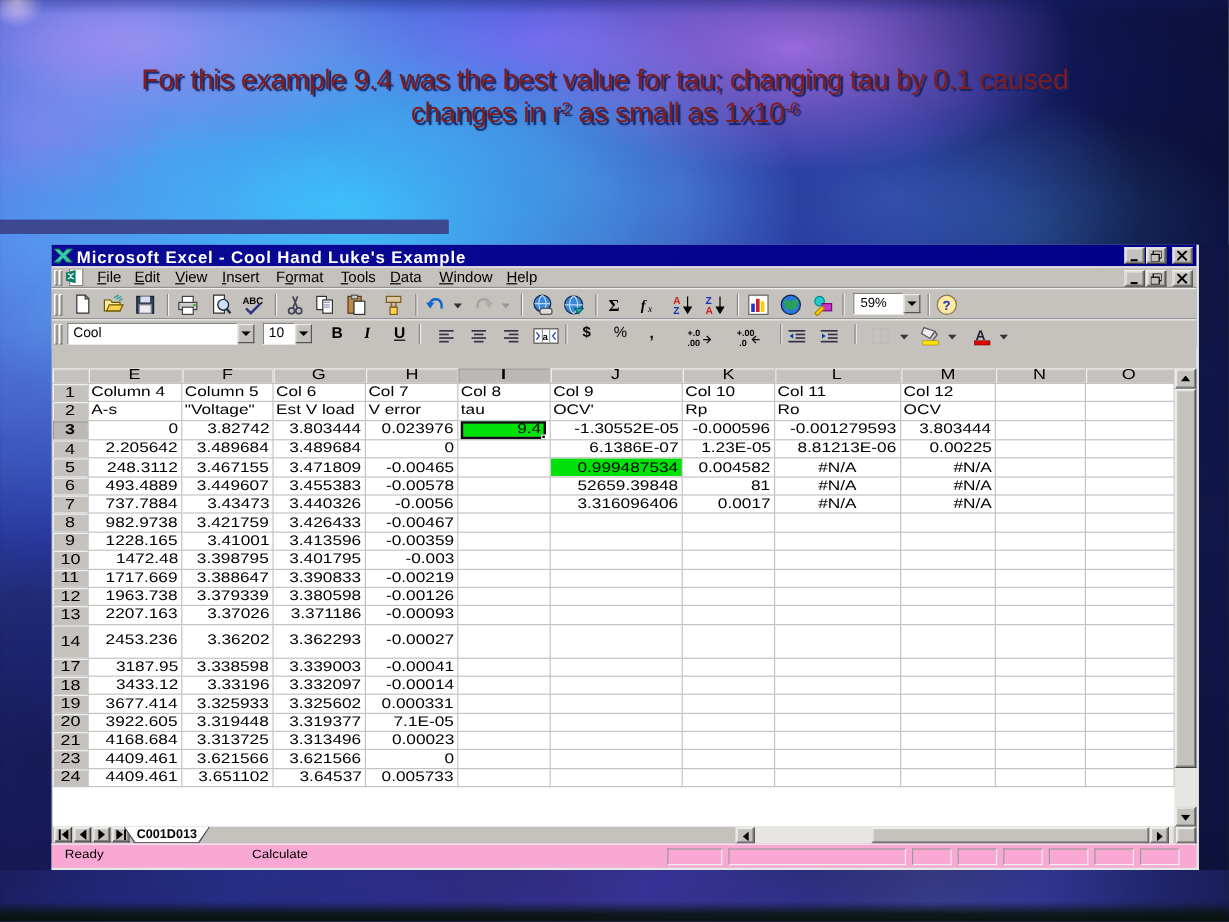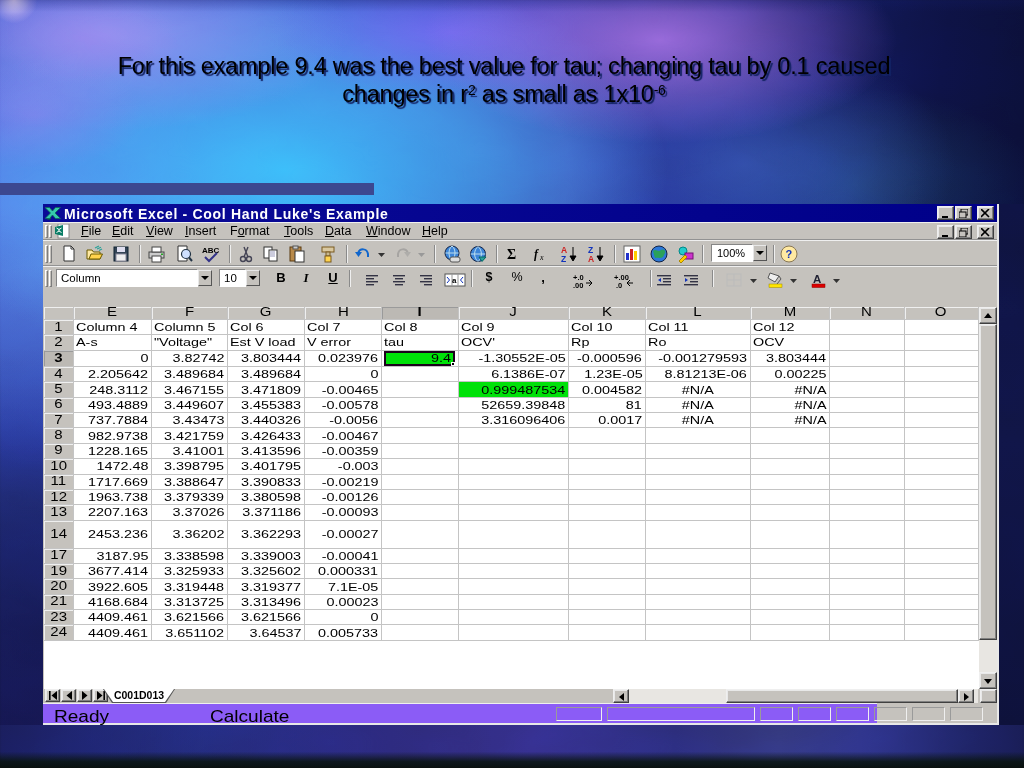--- a/index.html
+++ b/index.html
@@ -26,21 +26,21 @@
 #rstrip { position:absolute; left:999px; top:204px; width:25px; height:521px;
   background: linear-gradient(180deg, #0e1238 0%, #10143e 45%, #0d1032 100%);
 }
 #bstrip { position:absolute; left:0; top:725px; width:1024px; height:43px;
   background:
     linear-gradient(180deg, rgba(0,0,0,0) 0%, rgba(0,0,0,0) 62%, rgba(8,18,10,.85) 85%, rgba(7,14,8,.95) 100%),
     linear-gradient(90deg, #191c50 0%, #23216066 20%, #2c2870 38%, #332c74 52%, #2a2a68 66%, #333672 76%, #2d3070 84%, #1d2156 95%, #181b4a 100%);
 }
 .noise { position:absolute; left:0; top:0; width:1024px; height:768px; opacity:.45; mix-blend-mode:overlay; }
 #topbar { position:absolute; left:0; top:183px; width:374px; height:12px; background:#3c4890; }
-#title { position:absolute; left:0; top:53px; width:1008px; text-align:center; color:#000000;
+#title { position:absolute; left:0; top:53px; width:1008px; text-align:center; color:#7f1d1d;
   font-size:23.5px; letter-spacing:-0.2px; line-height:27.5px; text-shadow:2px 2px 1px #132364; }
 sup { font-size:14px; vertical-align:baseline; position:relative; top:-7px; line-height:0; }
 
 
 #win { position:absolute; left:43px; top:204px; width:956px; height:521px; background:#c5c2bd;
   border-right:2px solid #e8e8e8; border-bottom:2px solid #e8e8e8; }
 #tbar { position:absolute; left:0; top:0; width:954px; height:18px;
   background:linear-gradient(90deg,#0a0a96 0%, #000089 100%); color:#fff; }
 #tbar .txt { position:absolute; left:21px; top:2px; font-size:14px; font-weight:bold; letter-spacing:.7px; }
 .wbtn { position:absolute; width:17px; height:14px; background:#c5c2bd; border:1px solid #404040;
@@ -82,21 +82,21 @@
 
 
 #vsb { position:absolute; left:936px; top:103px; width:18px; height:382px; background:#e8e6e2; }
 .sbtn { position:absolute; background:#c5c2bd; border:1px solid #404040; border-top-color:#efefef; border-left-color:#efefef; box-shadow:inset -1px -1px 0 #808080, inset 1px 1px 0 #e8e8e8; }
 #tabrow { position:absolute; left:1px; top:485px; width:953px; height:14px; background:#c5c2bd; }
 #hsb { position:absolute; left:569px; top:0px; width:365px; height:14px; background:#e8e6e2; }
 .tab { position:absolute; left:60px; top:0; width:70px; height:13px; background:#fff;
   clip-path:polygon(0 0, 100% 0, calc(100% - 9px) 100%, 9px 100%); font-size:10.5px; font-weight:bold; text-align:center; }
 .tabedge { position:absolute; left:59px; top:0; width:72px; height:14px; background:#555;
   clip-path:polygon(0 0, 100% 0, calc(100% - 9px) 100%, 9px 100%); }
-#statusbar#statusbar { position:absolute; left:0px; top:499px; width:834px; height:20px; background:#8b5cf6; border-top:1px solid #efefef; font-size:17px; }
+#statusbar#statusbar { position:absolute; left:0px; top:499px; width:954px; height:20px; background:#f9a8d4; border-top:1px solid #efefef; font-size:10px; }
 .sunk { position:absolute; top:3px; height:14px; border:1px solid #9a9a9a; border-right-color:#efefef; border-bottom-color:#efefef; }
 </style></head><body>
 <div id="bg"></div>
 <div id="bg2"></div>
 <div id="lstrip"></div>
 <div id="rstrip"></div>
 <div id="bstrip"></div>
 <svg class="noise" width="1024" height="768">
     <filter id="n" x="0" y="0" width="100%" height="100%">
       <feTurbulence type="fractalNoise" baseFrequency="0.006 0.011" numOctaves="4" seed="8"></feTurbulence>
@@ -319,39 +319,39 @@
       <div class="ticon" style="left:335px">
         <svg width="8" height="20">
           <path d="M0 9 L7 9 L3.5 13 Z" fill="#333"></path>
         </svg>
       </div>
       <div class="ticon" style="left:375px">
         <svg width="8" height="20">
           <path d="M0 9 L7 9 L3.5 13 Z" fill="#999"></path>
         </svg>
       </div>
-      <div style="position:absolute;left:668px;top:3px;width:42px;height:18px;background:#fff;border:1px solid #868686;border-bottom-color:#fff;border-right-color:#fff;font-size:11px;padding:2px 0 0 5px">100%</div>
+      <div style="position:absolute;left:668px;top:3px;width:42px;height:18px;background:#fff;border:1px solid #868686;border-bottom-color:#fff;border-right-color:#fff;font-size:11px;padding:2px 0 0 5px">59%</div>
       <div style="position:absolute;left:710px;top:4px;width:14px;height:16px;background:#c5c2bd;border:1px solid #e8e8e8;border-right-color:#555;border-bottom-color:#555">
         <svg width="9" height="5" style="display:block;margin:5px auto 0">
           <path d="M0 0 L8 0 L4 4 Z" fill="#000"></path>
         </svg>
       </div>
       <div style="position:absolute;left:96px;top:4px;width:2px;height:18px;border-left:1px solid #8a8a8a;border-right:1px solid #efefef"></div>
       <div style="position:absolute;left:186px;top:4px;width:2px;height:18px;border-left:1px solid #8a8a8a;border-right:1px solid #efefef"></div>
       <div style="position:absolute;left:303px;top:4px;width:2px;height:18px;border-left:1px solid #8a8a8a;border-right:1px solid #efefef"></div>
       <div style="position:absolute;left:391px;top:4px;width:2px;height:18px;border-left:1px solid #8a8a8a;border-right:1px solid #efefef"></div>
       <div style="position:absolute;left:453px;top:4px;width:2px;height:18px;border-left:1px solid #8a8a8a;border-right:1px solid #efefef"></div>
       <div style="position:absolute;left:571px;top:4px;width:2px;height:18px;border-left:1px solid #8a8a8a;border-right:1px solid #efefef"></div>
       <div style="position:absolute;left:659px;top:4px;width:2px;height:18px;border-left:1px solid #8a8a8a;border-right:1px solid #efefef"></div>
       <div style="position:absolute;left:730px;top:4px;width:2px;height:18px;border-left:1px solid #8a8a8a;border-right:1px solid #efefef"></div>
   </div>
   <div id="toolbar2">
     <div class="grip" style="left:2px;top:3px;height:17px"></div>
       <div class="grip" style="left:6px;top:3px;height:17px"></div>
-    <div style="position:absolute;left:13px;top:2px;width:142px;height:18px;background:#fff;border:1px solid #868686;border-bottom-color:#fff;border-right-color:#fff;font-size:11.5px;padding:2px 0 0 4px">Column</div>
+    <div style="position:absolute;left:13px;top:2px;width:142px;height:18px;background:#fff;border:1px solid #868686;border-bottom-color:#fff;border-right-color:#fff;font-size:11.5px;padding:2px 0 0 4px">Cool</div>
       <div style="position:absolute;left:155px;top:3px;width:14px;height:16px;background:#c5c2bd;border:1px solid #e8e8e8;border-right-color:#555;border-bottom-color:#555">
         <svg width="9" height="5" style="display:block;margin:5px auto 0">
           <path d="M0 0 L8 0 L4 4 Z" fill="#000"></path>
         </svg>
       </div>
       <div style="position:absolute;left:176px;top:2px;width:27px;height:18px;background:#fff;border:1px solid #868686;border-bottom-color:#fff;border-right-color:#fff;font-size:11.5px;padding:2px 0 0 4px">10</div>
       <div style="position:absolute;left:203px;top:3px;width:14px;height:16px;background:#c5c2bd;border:1px solid #e8e8e8;border-right-color:#555;border-bottom-color:#555">
         <svg width="9" height="5" style="display:block;margin:5px auto 0">
           <path d="M0 0 L8 0 L4 4 Z" fill="#000"></path>
         </svg>
@@ -702,20 +702,34 @@
             <td class="r"><span class="s">-0.00041</span></td>
             <td class="r"></td>
             <td class="r"></td>
             <td class="r"></td>
             <td class="r"></td>
             <td class="r"></td>
             <td class="r"></td>
             <td class="r"></td>
           </tr>
           <tr style="height:15.36px">
+            <td class="hc rh"><span class="s">18</span></td>
+            <td class="r"><span class="s">3433.12</span></td>
+            <td class="r"><span class="s">3.33196</span></td>
+            <td class="r"><span class="s">3.332097</span></td>
+            <td class="r"><span class="s">-0.00014</span></td>
+            <td class="r"></td>
+            <td class="r"></td>
+            <td class="r"></td>
+            <td class="r"></td>
+            <td class="r"></td>
+            <td class="r"></td>
+            <td class="r"></td>
+          </tr>
+          <tr style="height:15.36px">
             <td class="hc rh"><span class="s">19</span></td>
             <td class="r"><span class="s">3677.414</span></td>
             <td class="r"><span class="s">3.325933</span></td>
             <td class="r"><span class="s">3.325602</span></td>
             <td class="r"><span class="s">0.000331</span></td>
             <td class="r"></td>
             <td class="r"></td>
             <td class="r"></td>
             <td class="r"></td>
             <td class="r"></td>

